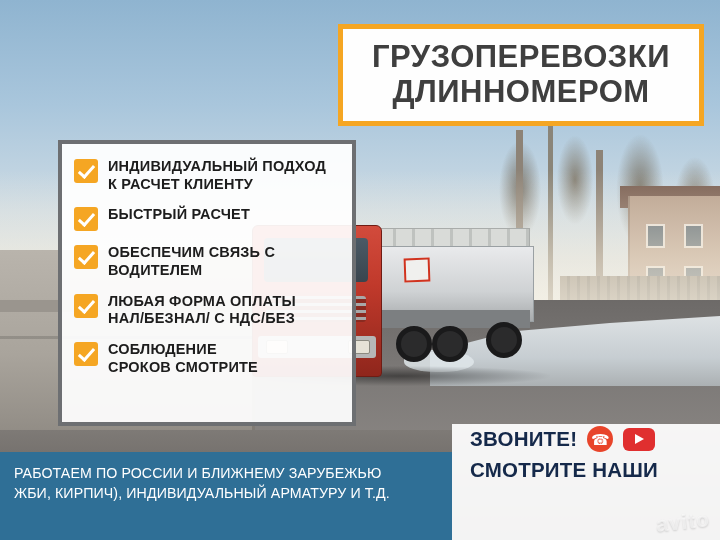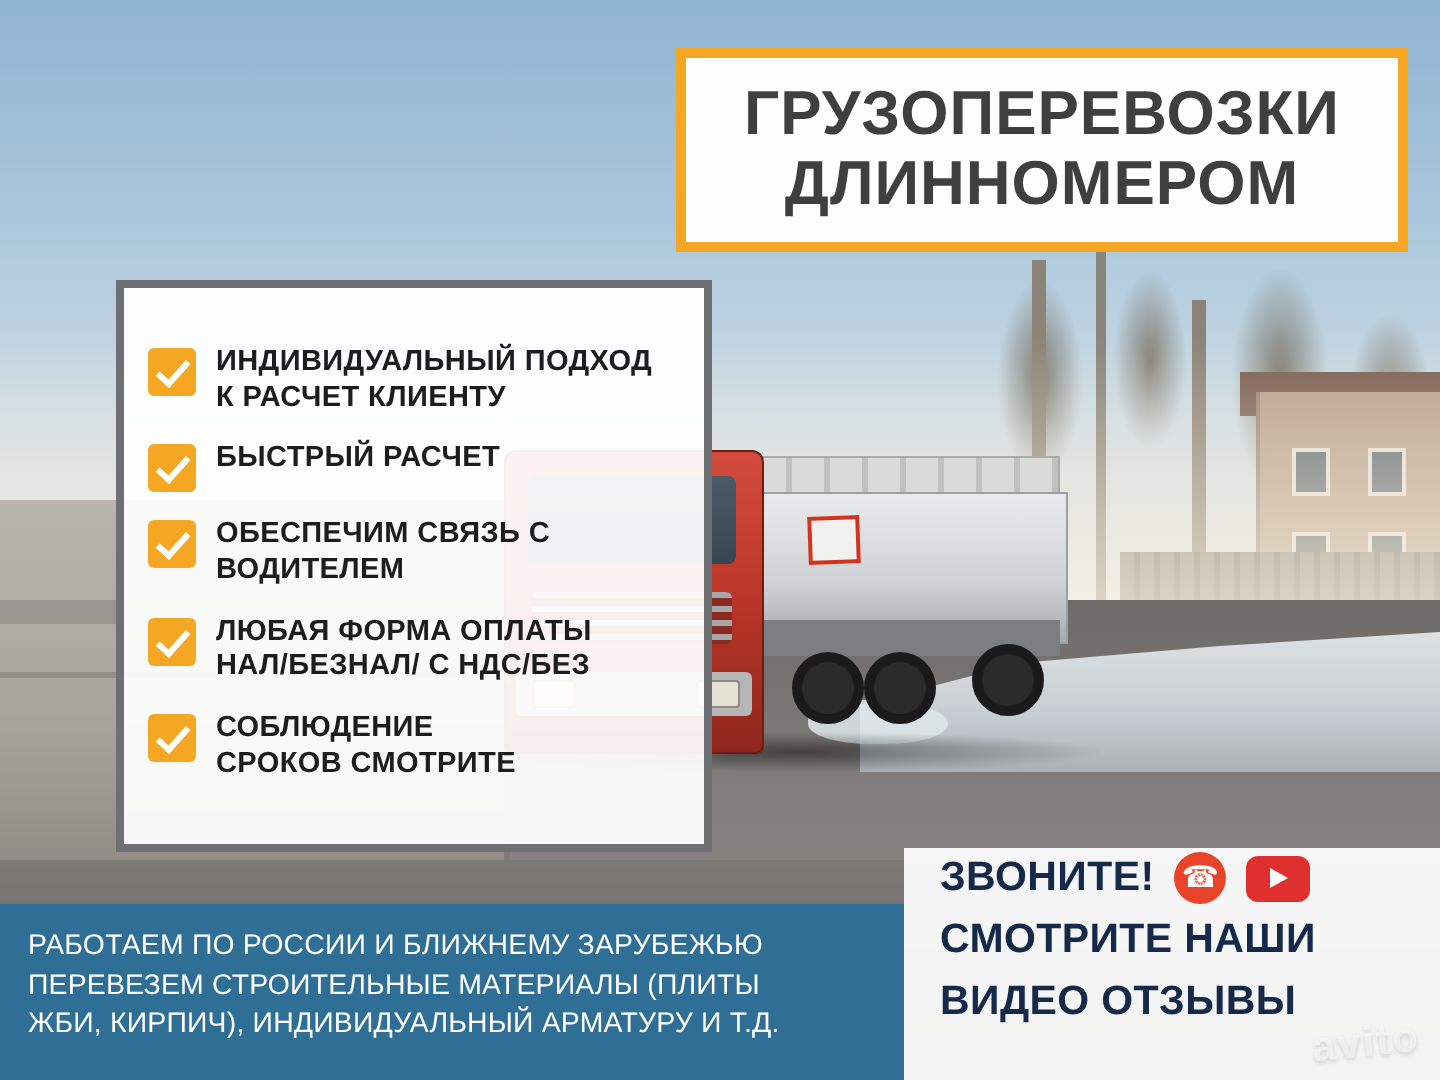--- a/index.html
+++ b/index.html
@@ -208,21 +208,21 @@
     white-space: nowrap;
   }
 
   
   .features {
     position: absolute;
     left: 58px; top: 140px; width: 298px; height: 286px;
     background: rgba(255,255,255,0.93);
     border: 4px solid #6d6f72;
     box-sizing: border-box;
-    padding: 29px 12px 10px 12px;
+    padding: 14px 12px 10px 12px;
   }
   .feature {
     display: flex;
     align-items: flex-start;
     gap: 10px;
     margin-bottom: 13px;
   }
   .check {
     flex: 0 0 auto;
     width: 24px; height: 24px;
@@ -415,29 +415,27 @@
       <div class="feature-text">
         <div>СОБЛЮДЕНИЕ</div>
         <div>СРОКОВ СМОТРИТЕ</div>
       </div>
     </div>
 
   </div>
 
   <div class="bottom-left">
     <div class="bl-line">РАБОТАЕМ ПО РОССИИ И БЛИЖНЕМУ ЗАРУБЕЖЬЮ</div>
-    <div class="bl-line">ПЕРЕВЕЗЕМ СТРОИТЕЛЬНЫЕ МАТЕРИАЛЫ (ПЛИТЫ</div>
     <div class="bl-line">ЖБИ, КИРПИЧ), ИНДИВИДУАЛЬНЫЙ АРМАТУРУ И Т.Д.</div>
   </div>
 
   <div class="bottom-right">
     <div class="cta-row">
       <div class="cta-text">ЗВОНИТЕ!</div>
       <div class="phone-icon"></div>
       <div class="yt-icon"></div>
     </div>
     <div class="cta-text">СМОТРИТЕ НАШИ</div>
-    <div class="cta-text">ВИДЕО ОТЗЫВЫ</div>
   </div>
 
   <div class="watermark">avito</div>
 
 </div>
 
 </body></html>

